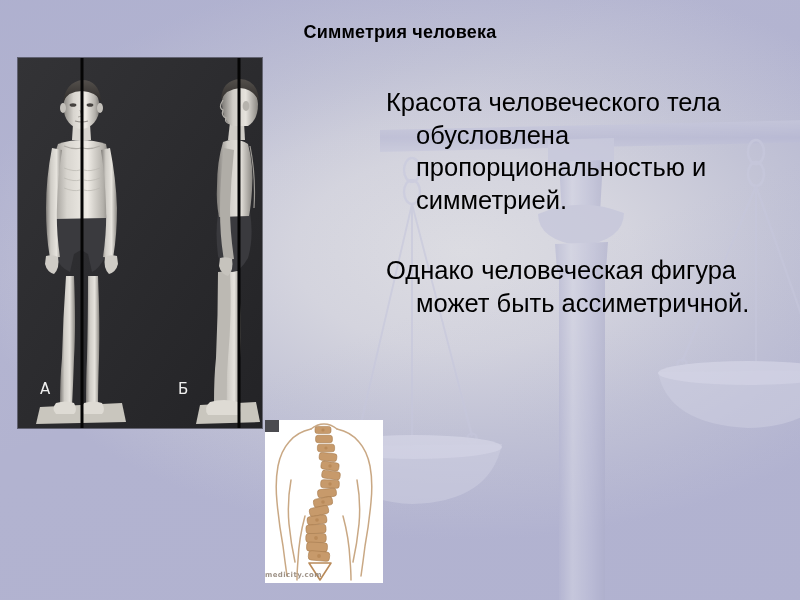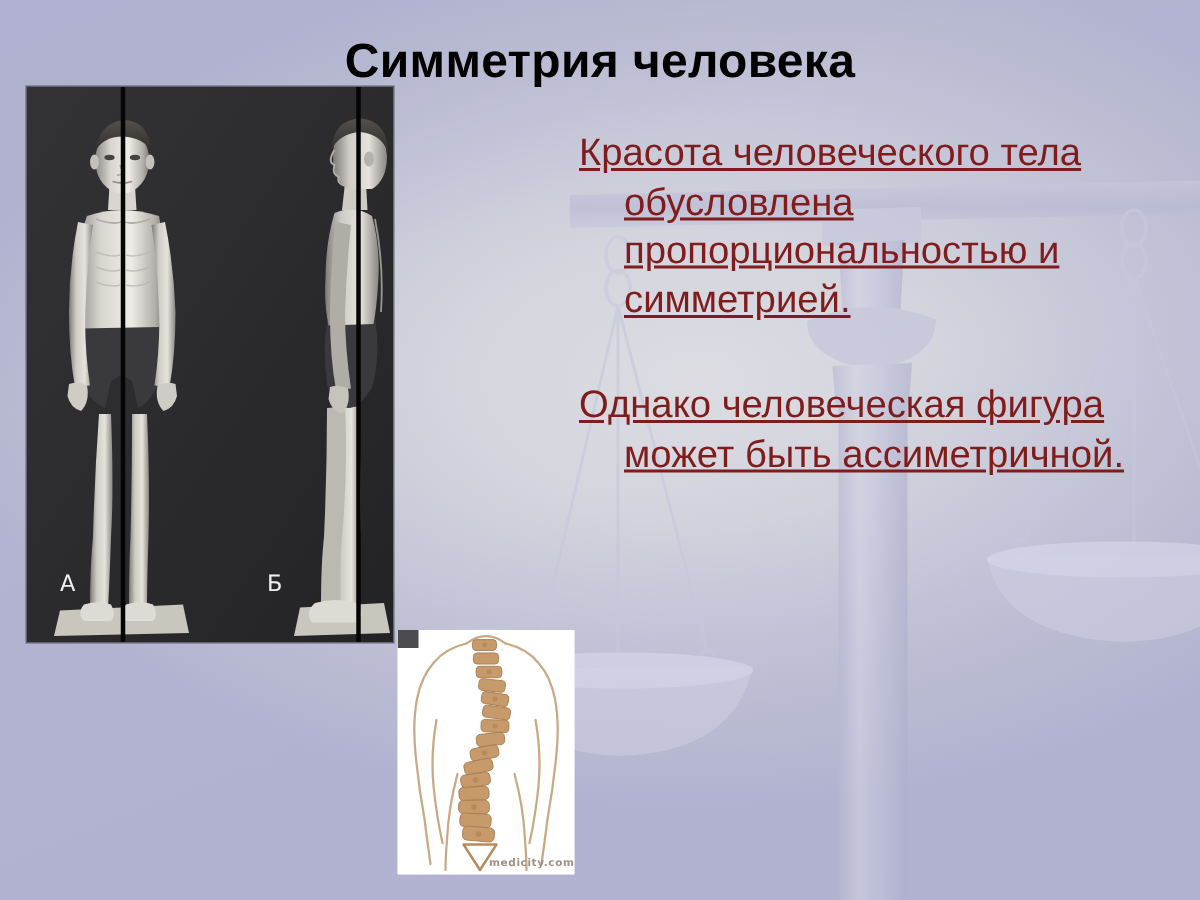--- a/index.html
+++ b/index.html
@@ -51,42 +51,41 @@
   }
   .scales svg { display: block; width: 100%; height: 100%; }
 
   
   .title {
     position: absolute;
     left: 0;
     top: 22px;
     width: 800px;
     text-align: center;
-    font-size: 32px;
+    font-size: 18px;
     font-weight: bold;
     color: #000000;
     letter-spacing: 0.2px;
     white-space: nowrap;
   }
 
   
   .body-text {
     position: absolute;
     left: 386px;
     top: 86px;
     width: 404px;
   }
   .para {
     font-size: 25.5px;
     line-height: 1.275;
-    color: #7f1d1d;
+    color: #000000;
     padding-left: 30px;
     text-indent: -30px;
     margin: 0 0 38px 0;
-    text-decoration: underline;
   }
   .para:last-child { margin-bottom: 16px; }
   .para.p2 { margin-bottom: 40px; }
 
   
   .photo {
     position: absolute;
     left: 18px;
     top: 58px;
     width: 244px;
@@ -106,21 +105,21 @@
     height: 163px;
     background: #ffffff;
     overflow: hidden;
   }
   .spine svg { display: block; width: 100%; height: 100%; }
   .spine-watermark {
     position: absolute;
     left: 0;
     bottom: 4px;
     width: 100%;
-    text-align: right;
+    text-align: left;
     font-size: 7px;
     font-weight: bold;
     letter-spacing: 0.4px;
     color: #8d7f72;
     opacity: 0.85;
     font-family: "DejaVu Sans", sans-serif;
   }
 </style>
 </head>
 <body>

